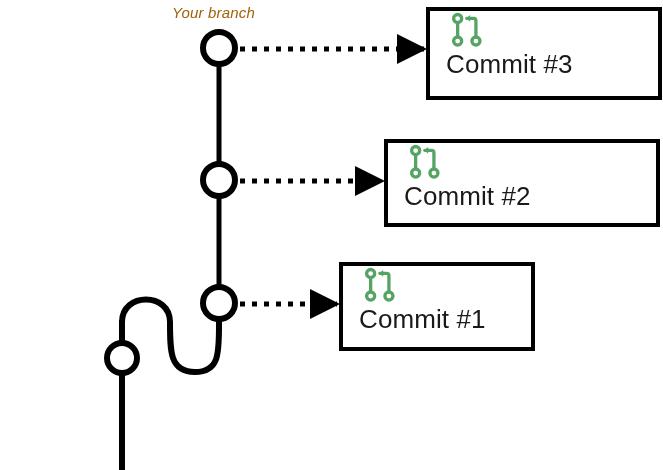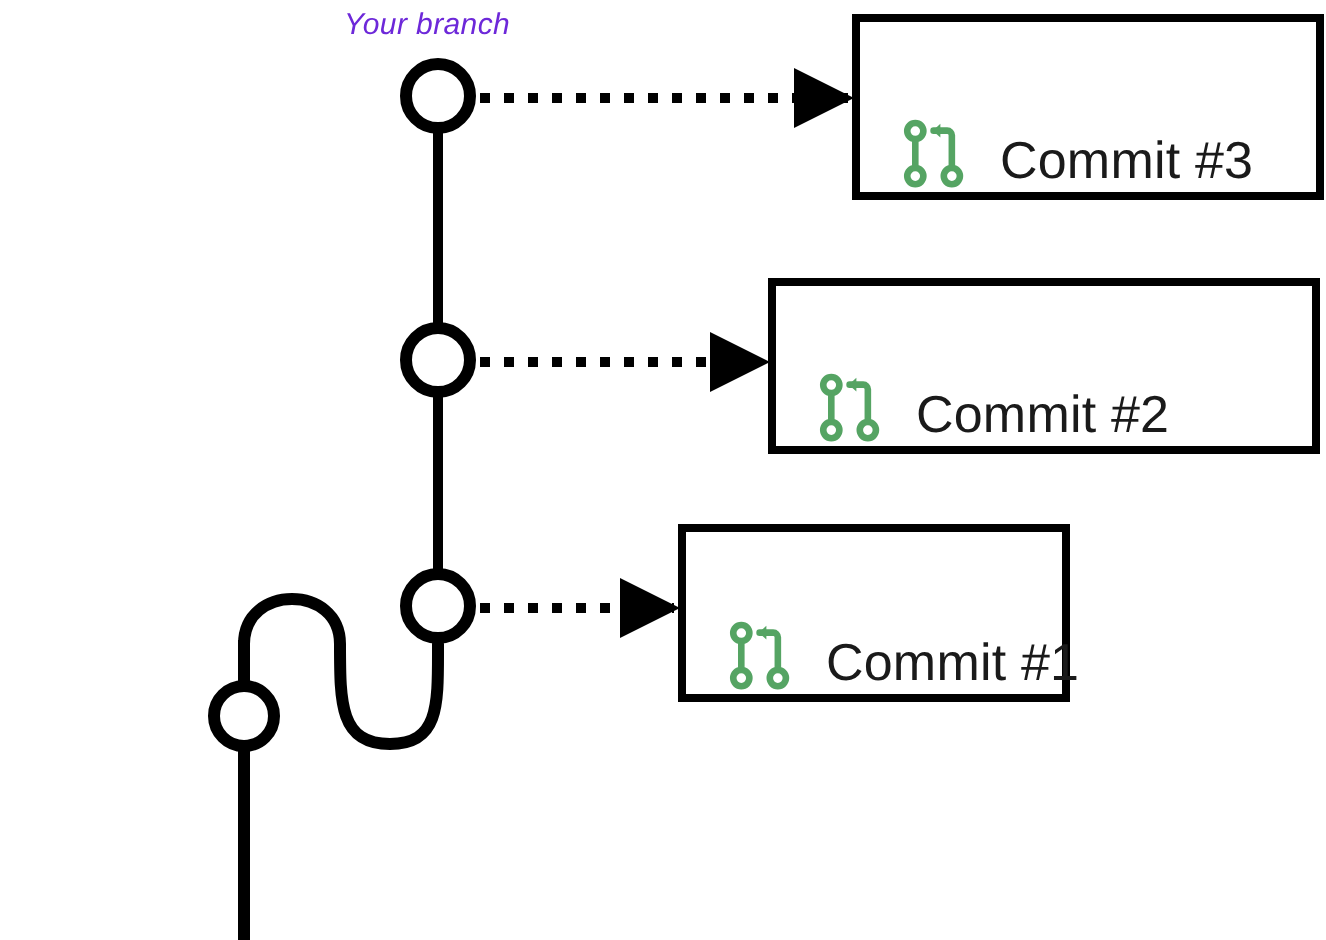--- a/index.html
+++ b/index.html
@@ -23,41 +23,41 @@
     left: 0;
     top: 0;
     width: 663px;
     height: 470px;
   }
   .branch-label {
     position: absolute;
     font-family: "Liberation Sans", sans-serif;
     font-style: italic;
     font-size: 15px;
-    color: #6d28d9;
+    color: #a16207;
     white-space: nowrap;
     letter-spacing: 0.2px;
     text-align: right;
   }
   #label-your-branch {
     left: 172px;
     top: 4px;
   }
   #label-base-branch {
     left: 7px;
     top: 347px;
   }
   .commit-box {
     position: absolute;
     box-sizing: border-box;
     background: #ffffff;
     border: 4px solid #000000;
     display: flex;
-    flex-direction: row;
-    align-items: flex-end;
+    flex-direction: column;
+    align-items: flex-start;
   }
   .commit-icon {
     flex: 0 0 auto;
     display: block;
     margin-left: 20px;
   }
   .commit-label {
     font-family: "Liberation Sans", sans-serif;
     font-size: 26px;
     color: #1a1a1a;

